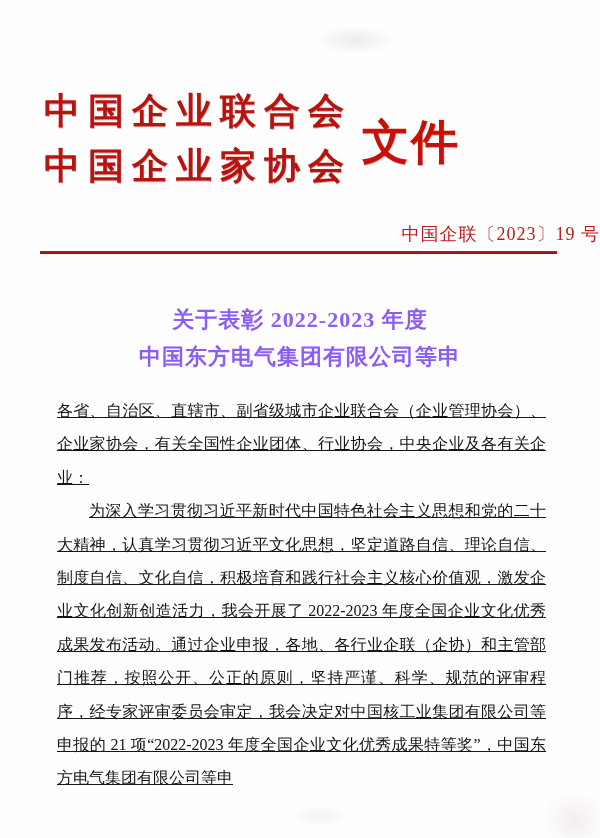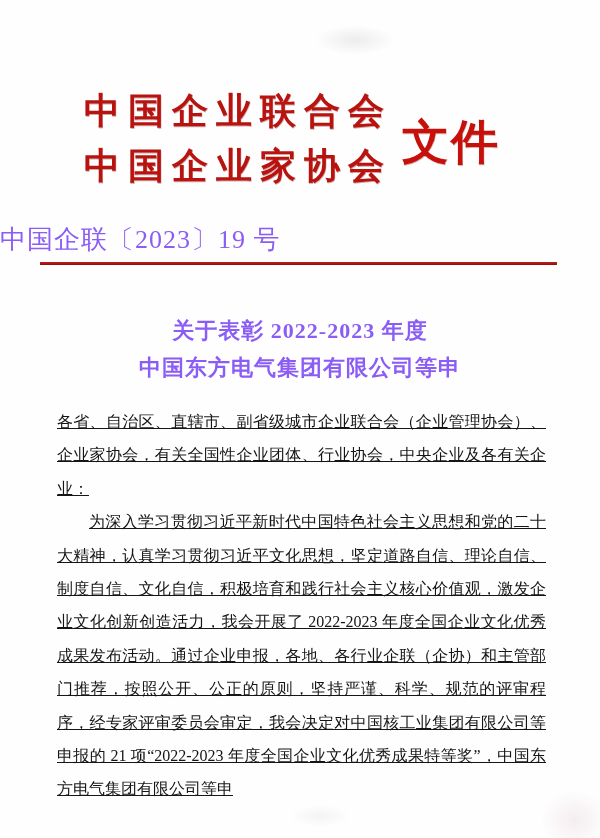--- a/index.html
+++ b/index.html
@@ -33,21 +33,21 @@
   }
   .artifact.a3 {
     left: 290px; top: 805px; width: 60px; height: 22px;
     background: radial-gradient(ellipse, rgba(205,205,205,0.22), rgba(205,205,205,0) 70%);
   }
 
   .letterhead {
     display: flex;
     align-items: center;
     padding-top: 84px;
-    padding-left: 84px;
+    padding-left: 44px;
   }
   .org-names {
     font-size: 36px;
     line-height: 55px;
     font-weight: bold;
     letter-spacing: 8px;
     color: #b8130f;
     white-space: nowrap;
     text-shadow: 0.5px 0.5px 0 rgba(120,10,8,0.35);
   }
@@ -57,24 +57,24 @@
     color: #c8100b;
     margin-left: 10px;
     margin-top: 6px;
     letter-spacing: 2px;
     white-space: nowrap;
     text-shadow: 0.5px 0.5px 0 rgba(120,10,8,0.3);
   }
 
   .doc-number {
     margin-top: 28px;
-    text-align: left;
-    font-size: 26px;
+    text-align: right;
+    font-size: 18px;
     letter-spacing: 1px;
-    color: #8b5cf6;
+    color: #b91c1c;
   }
 
   .red-line {
     margin: 5px 43px 0 40px;
     height: 3px;
     background: linear-gradient(#c3201c, #8e0d0b);
   }
 
   .doc-title {
     margin-top: 47px;

